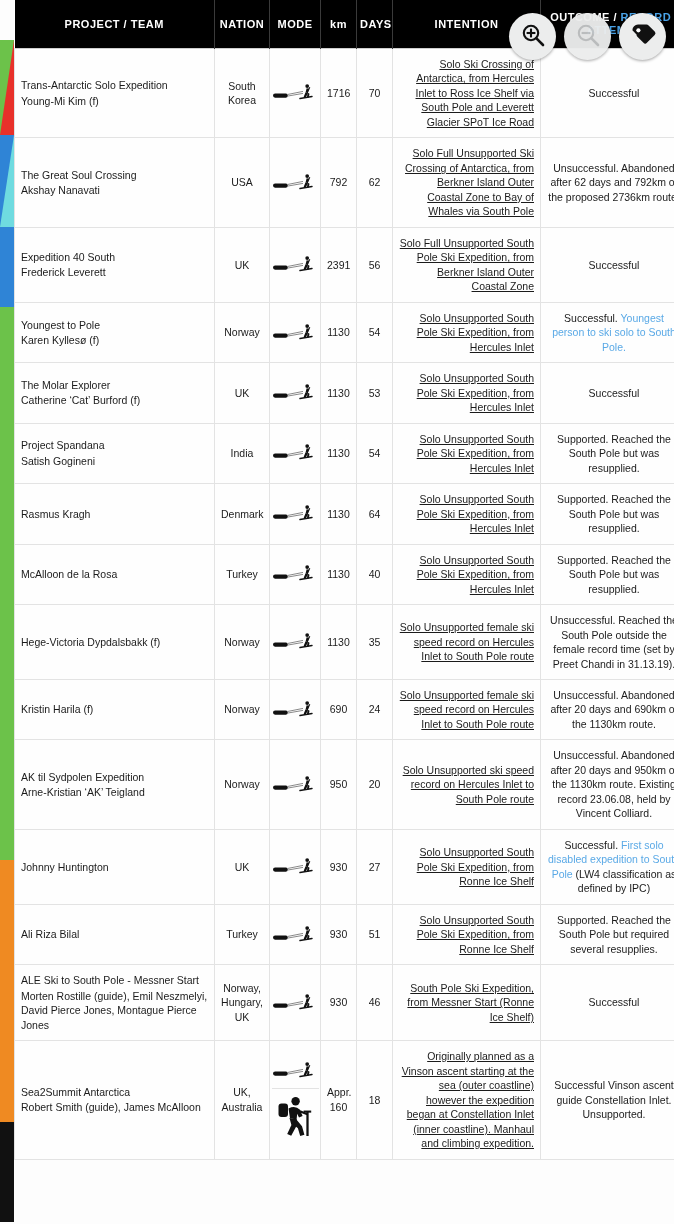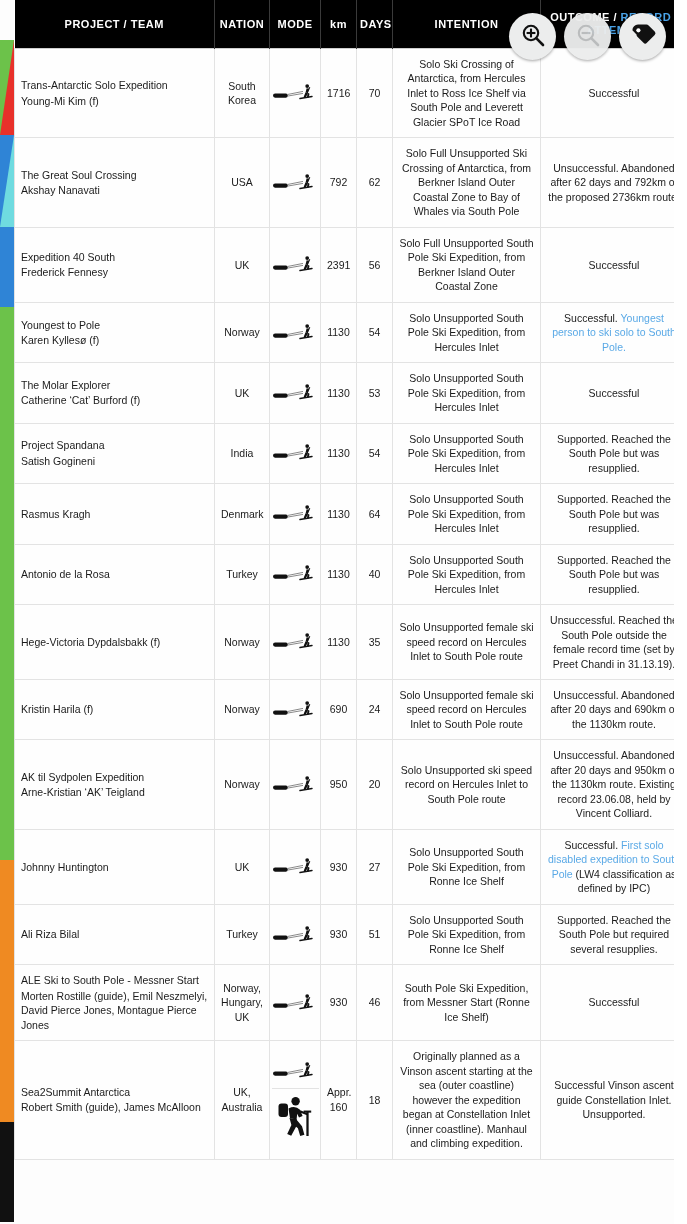--- a/index.html
+++ b/index.html
@@ -75,21 +75,21 @@
   col.c-project{width:200px;}
   col.c-nation {width:55px;}
   col.c-mode   {width:51px;}
   col.c-km     {width:36px;}
   col.c-days   {width:36px;}
   col.c-intent {width:148px;}
   col.c-outcome{width:147px;}
 
   td.project{text-align:left;padding-left:12px;padding-right:8px;}
   td.nation,td.km,td.days,td.mode{text-align:center;padding-left:2px;padding-right:2px;}
-  td.intent{text-align:center;padding-left:8px;padding-right:6px;}
+  td.intent{text-align:right;padding-left:8px;padding-right:6px;text-decoration:underline;}
   td.outcome{text-align:center;padding-left:8px;padding-right:6px;}
 
   .p-title{font-weight:normal;display:block;margin-bottom:1px;}
   .p-people{display:block;font-weight:normal;}
   .link{color:#5aa9e6;}
 
   
   .mode-wrap{display:flex;flex-direction:column;align-items:center;justify-content:center;gap:6px;}
   .mode-wrap.split{gap:0;}
   .mode-wrap.split .sep{width:47px;height:1px;background:#e3e3e3;margin:7px 0;}
@@ -241,21 +241,21 @@
             </div>
           </td>
           <td class="km">792</td>
           <td class="days">62</td>
           <td class="intent">Solo Full Unsupported Ski Crossing of Antarctica, from Berkner Island Outer Coastal Zone to Bay of Whales via South Pole</td>
           <td class="outcome"><span>Unsuccessful. Abandoned after 62 days and 792km of the proposed 2736km route.</span></td>
         </tr>
         <tr>
           <td class="project">
             <span class="p-title">Expedition 40 South</span>
-            <span class="p-people">Frederick Fennesy</span>
+            <span class="p-people">Frederick Leverett</span>
           </td>
           <td class="nation">UK</td>
           <td class="mode">
             <div class="mode-wrap">
               <span>
                 <svg class="icon-ski" width="47" height="20" viewBox="0 0 47 20" aria-hidden="true">
                   <rect x="1" y="10.5" width="15" height="4.2" rx="2.1" fill="#111"></rect>
                   <line x1="15" y1="11.6" x2="31" y2="8.4" stroke="#8a8a8a" stroke-width="1"></line>
                   <line x1="15" y1="13.2" x2="31" y2="10.4" stroke="#8a8a8a" stroke-width="1"></line>
                   <circle cx="35.2" cy="3.1" r="1.9" fill="#111"></circle>
@@ -379,21 +379,21 @@
               </span>
             </div>
           </td>
           <td class="km">1130</td>
           <td class="days">64</td>
           <td class="intent">Solo Unsupported South Pole Ski Expedition, from Hercules Inlet</td>
           <td class="outcome"><span>Supported. Reached the South Pole but was resupplied.</span></td>
         </tr>
         <tr>
           <td class="project">
-            <span class="p-people">Antonio de la Rosa</span>
+            <span class="p-people">McAlloon de la Rosa</span>
           </td>
           <td class="nation">Turkey</td>
           <td class="mode">
             <div class="mode-wrap">
               <span>
                 <svg class="icon-ski" width="47" height="20" viewBox="0 0 47 20" aria-hidden="true">
                   <rect x="1" y="10.5" width="15" height="4.2" rx="2.1" fill="#111"></rect>
                   <line x1="15" y1="11.6" x2="31" y2="8.4" stroke="#8a8a8a" stroke-width="1"></line>
                   <line x1="15" y1="13.2" x2="31" y2="10.4" stroke="#8a8a8a" stroke-width="1"></line>
                   <circle cx="35.2" cy="3.1" r="1.9" fill="#111"></circle>

